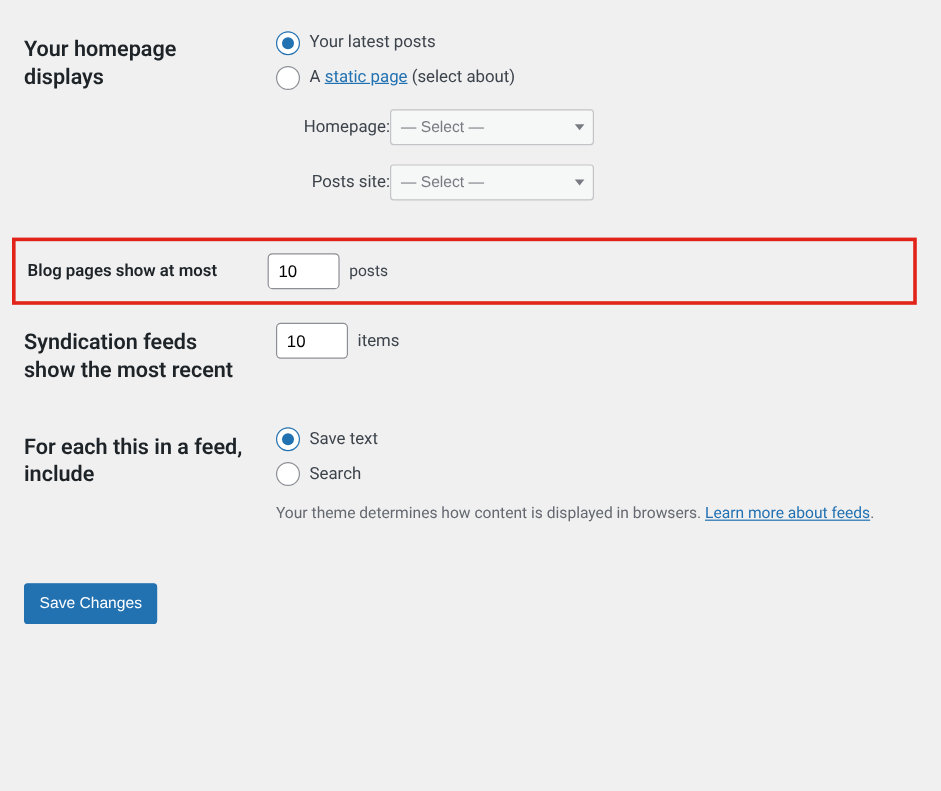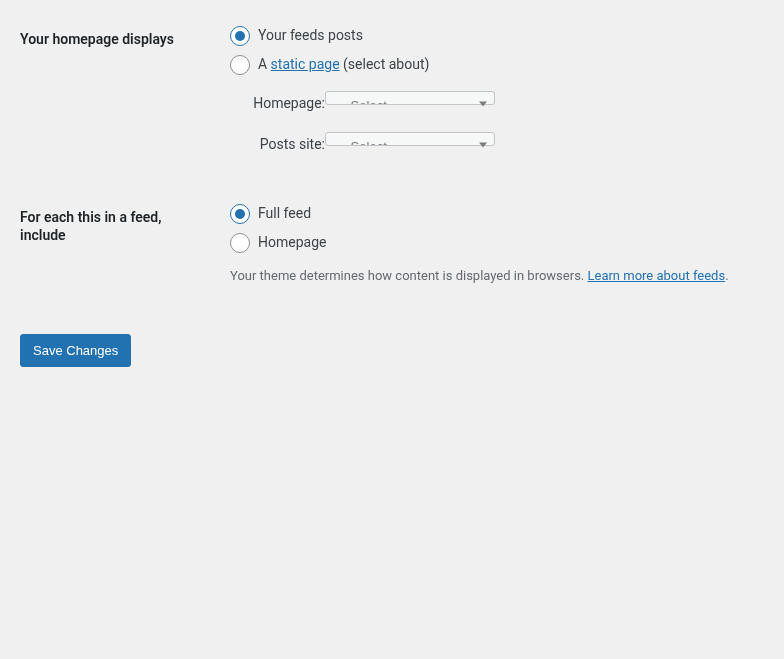--- a/index.html
+++ b/index.html
@@ -28,21 +28,21 @@
     .form-table {
       width: 100%;
       border-collapse: collapse;
     }
     .form-table th {
       text-align: left;
       vertical-align: top;
       padding: 20px 10px 20px 0;
       width: 200px;
       font-weight: 600;
-      font-size: 14px;
+      font-size: 18px;
       color: #1d2327;
       line-height: 1.3;
     }
     .form-table td {
       padding: 15px 10px;
       vertical-align: top;
       font-size: 14px;
       line-height: 1.5;
     }
     .radio-row {
@@ -96,21 +96,21 @@
       display: flex;
       align-items: center;
       margin-bottom: 16px;
     }
     .sub-row label {
       width: 95px;
       text-align: right;
       color: #3c434a;
     }
     select {
-      height: 14px;
+      height: 30px;
       line-height: 28px;
       padding: 0 24px 0 8px;
       border: 1px solid #c3c4c7;
       background: #f6f7f7;
       color: #787c82;
       border-radius: 3px;
       width: 170px;
       font-size: 13px;
       appearance: none;
       position: relative;
@@ -187,21 +187,21 @@
 
 <div class="wrap">
 
   <table class="form-table">
     <tbody>
         <tr>
       <th>Your homepage displays</th>
       <td>
         <div class="radio-row">
           <input type="radio" name="show_on_front" checked="" style="">
-          <label>Your feeds posts</label>
+          <label>Your latest posts</label>
         </div>
         <div class="radio-row">
           <input type="radio" name="show_on_front" style="">
           <label>
             <span>A </span><a href="#" class="link">static page</a><span> (select about)</span>
           </label>
         </div>
         <div class="sub-fields">
           <div class="sub-row">
             <label>Homepage:</label>
@@ -218,33 +218,49 @@
                 <option>— Select —</option>
               </select>
             </span>
           </div>
         </div>
       </td>
     </tr>
   </tbody>
     </table>
 
+  <div class="highlight-box">
+    <div class="th-cell">Blog pages show at most</div>
+    <div class="td-cell">
+      <input type="number" value="10" style="">
+      <span>posts</span>
+    </div>
+  </div>
 
   <table class="form-table">
     <tbody>
+        <tr>
+      <th>Syndication feeds show the most recent</th>
+      <td>
+        <div class="inline-field">
+          <input type="number" value="10" style="">
+          <span>items</span>
+        </div>
+      </td>
+    </tr>
     <tr>
       <th>For each this in a feed, include</th>
       <td>
         <div class="radio-row">
           <input type="radio" name="rss_use_excerpt" checked="" style="">
-          <label>Full feed</label>
+          <label>Save text</label>
         </div>
         <div class="radio-row">
           <input type="radio" name="rss_use_excerpt" style="">
-          <label>Homepage</label>
+          <label>Search</label>
         </div>
         <p class="description">
           <span>Your theme determines how content is displayed in browsers. </span><a href="#" class="link">Learn more about feeds</a><span>.</span>
         </p>
       </td>
     </tr>
   </tbody>
     </table>
 
   <p class="submit">

